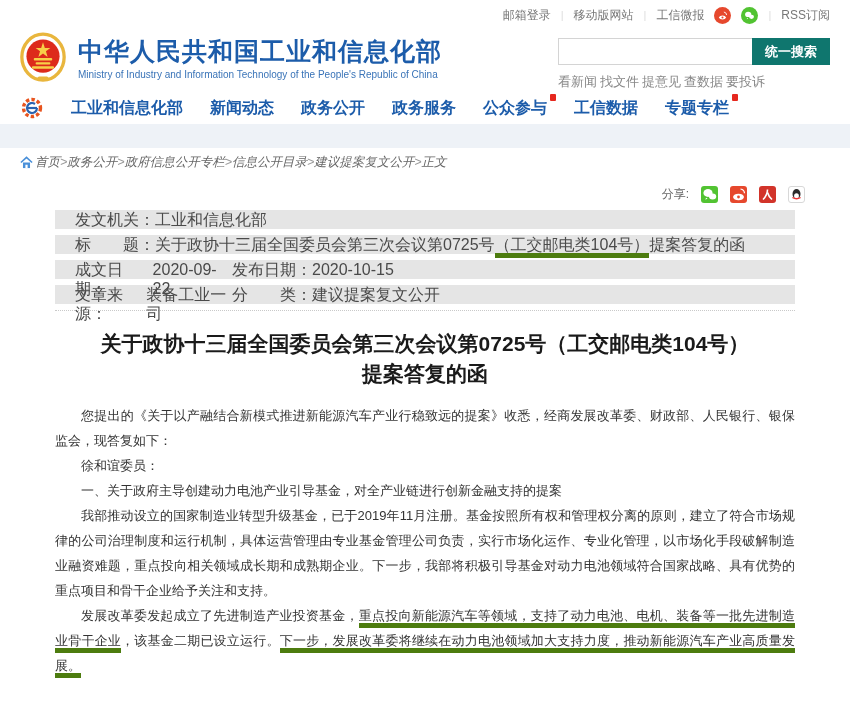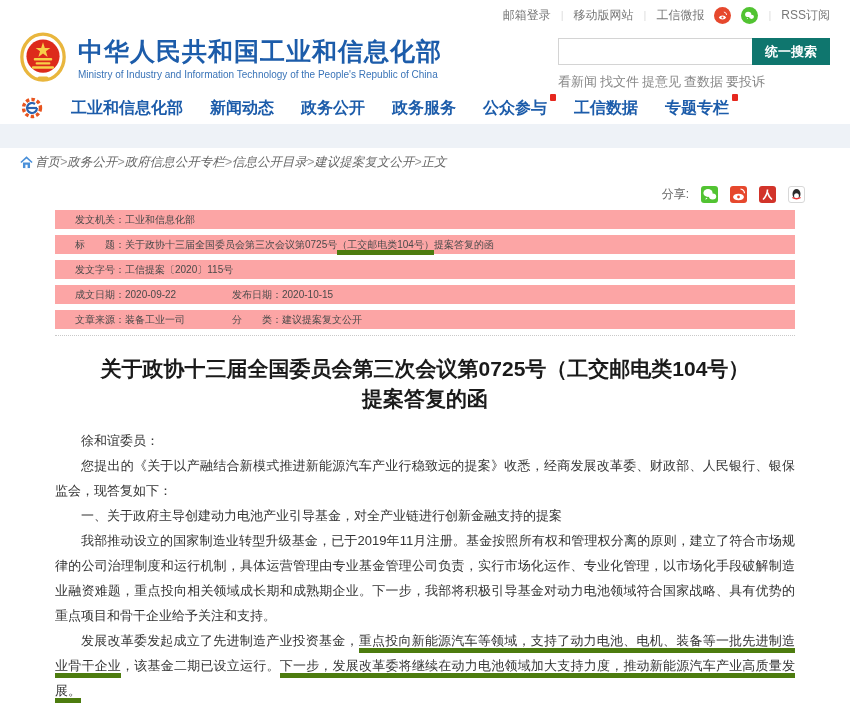--- a/index.html
+++ b/index.html
@@ -50,22 +50,22 @@
   .crumb-home-icon { display:inline-flex; margin-right:2px; }
 
   
   .content { width:760px; margin:0 auto; }
   .share-row { height:30px; display:flex; justify-content:flex-end; align-items:center;
     gap:12px; font-size:12px; color:#666; padding-top:6px; }
   .share-ic { width:17px; height:17px; border-radius:3px; display:inline-flex; cursor:pointer; }
   .share-ic svg { display:block; }
 
   .meta { width:740px; margin:4px auto 0; }
-  .meta-row { background:#fca5a5; height:19px; line-height:19px; margin-bottom:6px;
-    padding-left:20px; font-size:10px; color:#4a4a4a; display:flex; }
+  .meta-row { background:#e5e5e5; height:19px; line-height:19px; margin-bottom:6px;
+    padding-left:20px; font-size:16px; color:#4a4a4a; display:flex; }
   .meta-label { color:#4a4a4a; }
   .meta-cell-left { display:inline-flex; width:157px; }
   .red-u { border-bottom:5px solid #4d7c0f; }
 
   .dotted { width:740px; margin:4px auto 0; border-top:1px dotted #c9c9c9; }
 
   .article-title { width:650px; margin:18px auto 0; text-align:center; font-size:21px;
     font-weight:bold; color:#1a1a1a; line-height:30px; }
 
   .article-body { width:740px; margin:14px auto 0; font-size:13px; line-height:25px;
@@ -211,44 +211,40 @@
   <div class="meta">
     <div class="meta-row">
       <span class="meta-label">发文机关：</span>
       <span>工业和信息化部</span>
     </div>
     <div class="meta-row">
       <span class="meta-label">标　　题：</span>
       <span><span>关于政协十三届全国委员会第三次会议第0725号</span><span class="red-u">（工交邮电类104号）</span><span>提案答复的函</span></span>
     </div>
     <div class="meta-row">
-      <span class="meta-label">发文字号：</span>
-      <span>工信提案〔2020〕115号</span>
-    </div>
-    <div class="meta-row">
       <span class="meta-cell-left">
           <span class="meta-label">成文日期：</span>
           <span>2020-09-22</span>
         </span>
       <span><span class="meta-label">发布日期：</span><span>2020-10-15</span></span>
     </div>
     <div class="meta-row">
       <span class="meta-cell-left">
           <span class="meta-label">文章来源：</span>
           <span>装备工业一司</span>
         </span>
       <span><span class="meta-label">分　　类：</span><span>建议提案复文公开</span></span>
     </div>
   </div>
 
   <div class="dotted"></div>
 
   <h1 class="article-title">关于政协十三届全国委员会第三次会议第0725号（工交邮电类104号）提案答复的函</h1>
 
   <div class="article-body">
+    <p>您提出的《关于以产融结合新模式推进新能源汽车产业行稳致远的提案》收悉，经商发展改革委、财政部、人民银行、银保监会，现答复如下：</p>
     <p>徐和谊委员：</p>
-    <p>您提出的《关于以产融结合新模式推进新能源汽车产业行稳致远的提案》收悉，经商发展改革委、财政部、人民银行、银保监会，现答复如下：</p>
     <p>一、关于政府主导创建动力电池产业引导基金，对全产业链进行创新金融支持的提案</p>
     <p>我部推动设立的国家制造业转型升级基金，已于2019年11月注册。基金按照所有权和管理权分离的原则，建立了符合市场规律的公司治理制度和运行机制，具体运营管理由专业基金管理公司负责，实行市场化运作、专业化管理，以市场化手段破解制造业融资难题，重点投向相关领域成长期和成熟期企业。下一步，我部将积极引导基金对动力电池领域符合国家战略、具有优势的重点项目和骨干企业给予关注和支持。</p>
     <p><span>发展改革委发起成立了先进制造产业投资基金，</span><span class="red-u">重点投向新能源汽车等领域，支持了动力电池、电机、装备等一批先进制造业骨干企业</span><span>，该基金二期已设立运行。</span><span class="red-u">下一步，发展改革委将继续在动力电池领域加大支持力度，推动新能源汽车产业高质量发展。</span></p>
 
   </div>
 </div>
 
 </body></html>

